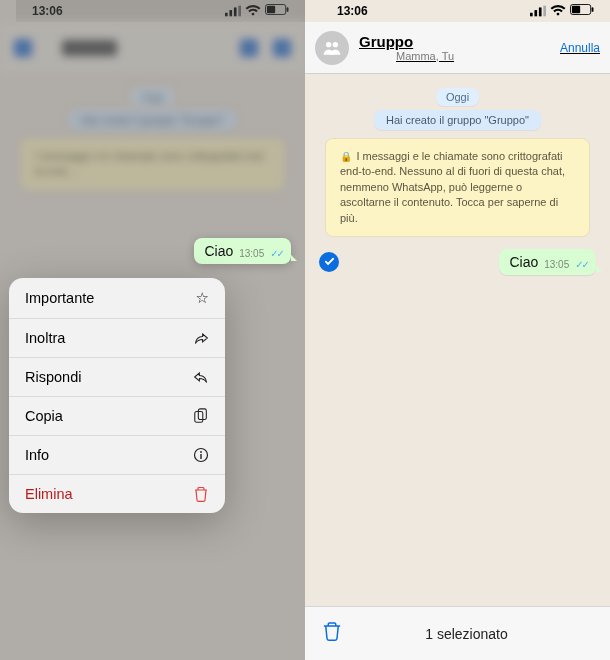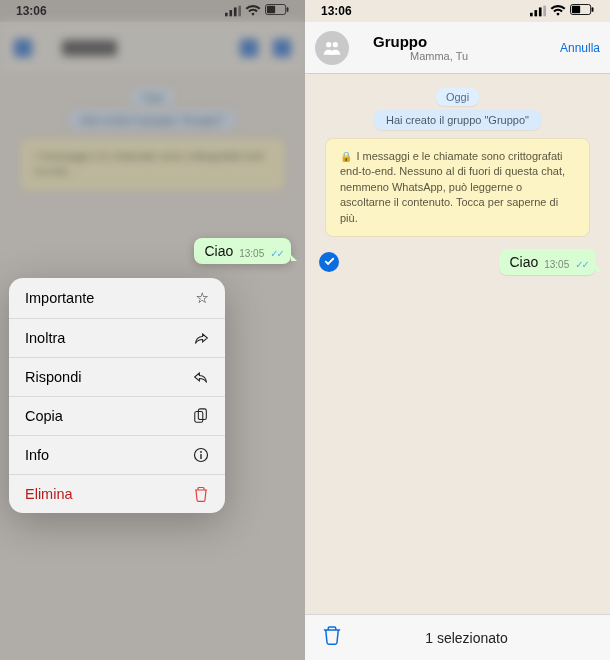--- a/index.html
+++ b/index.html
@@ -2,30 +2,30 @@
 <html><head>
   <meta charset="utf-8">
   <style>
     * { margin: 0; padding: 0; box-sizing: border-box; font-family: -apple-system, BlinkMacSystemFont, "Helvetica Neue", sans-serif; }
     body { width: 610px; height: 660px; display: flex; background: #fff; }
     .screen { width: 305px; height: 660px; position: relative; overflow: hidden; }
     .screen-left { background: #e7e0d8; }
     .screen-right { background: #efe8de; }
     
     
-    .status-bar { height: 22px; display: flex; justify-content: space-between; align-items: center; padding: 0 16px; font-size: 12px; font-weight: 600; }
+    .status-bar { height: 22px; display: flex; justify-content: space-between; align-items: center; padding: 0 16px; font-size: 12px; font-weight: 600; margin-left: 16px; }
     .status-bar .time { }
     .status-bar .right-icons { display: flex; gap: 4px; align-items: center; }
     .dim .status-bar { filter: brightness(0.55); background: rgba(120,120,120,0.15); }
     
     
     .dim-layer { position: absolute; inset: 0; background: rgba(100,100,100,0.42); z-index: 1; }
     
     
-    .header { height: 52px; background: #f6f6f6; border-bottom: 1px solid #d0d0d0; display: flex; align-items: center; padding: 0 10px; gap: 24px; }
+    .header { height: 52px; background: #f6f6f6; border-bottom: 1px solid #d0d0d0; display: flex; align-items: center; padding: 0 10px; gap: 10px; text-decoration: underline; }
     .header .avatar { width: 34px; height: 34px; border-radius: 50%; background: #c9c9c9; display:flex; align-items:center; justify-content:center; }
     .header .titles { flex: 1; display:flex; flex-direction:column; line-height:1.15; }
     .header .title { font-weight:600; font-size:15px; }
     .header .subtitle { font-size:11px; color:#7a7a7a;margin-left:37px; }
     .header .cancel { color:#0a6ee0; font-size:12px; }
     
     
     .chat { padding: 8px 10px; position: relative; }
     .date-pill { background:#dfefff; color:#4f6f8a; font-size:11px; padding:3px 10px; border-radius:8px; display:table; margin:6px auto 0; box-shadow:0 1px 1px rgba(0,0,0,0.06); }
     .sys-pill { background:#d8eafc; color:#4a5a6a; font-size:11px; padding:4px 12px; border-radius:8px; display:table; margin:4px auto 8px; box-shadow:0 1px 1px rgba(0,0,0,0.06); }
@@ -55,21 +55,21 @@
     
     
     .ctx-menu { position:absolute; left:9px; top:278px; z-index:4; width:216px; background:#f3f2f2; border-radius:14px; overflow:hidden; box-shadow:0 10px 40px rgba(0,0,0,0.25); }
     .ctx-item { display:flex; justify-content:space-between; align-items:center; padding:11px 16px; font-size:14.5px; border-bottom:1px solid #dadada; }
     .ctx-item:last-child { border-bottom:none; }
     .ctx-item.delete { color:#b91c1c; }
     .ctx-item.delete .ico { color:#e63e3e; }
     .ctx-item .ico { font-size:15px; color:#222; }
     
     
-    .bottom-bar { position:absolute; bottom:0; left:0; right:0; height:46px; background:#f7f7f7; border-top:1px solid #d6d6d6; display:flex; align-items:center; padding:0 18px; }
+    .bottom-bar { position:absolute; bottom:0; left:0; right:0; height:54px; background:#f7f7f7; border-top:1px solid #d6d6d6; display:flex; align-items:center; padding:0 18px; }
     .bottom-bar .trash { color:#0a6ee0; font-size:18px; }
     .bottom-bar .count { flex:1; text-align:center; font-size:14px; color:#222; }
     
     
     .svg-ico { width:16px; height:16px; display:block; }
   </style>
 </head>
 <body>
 
 <div class="screen screen-left dim">

